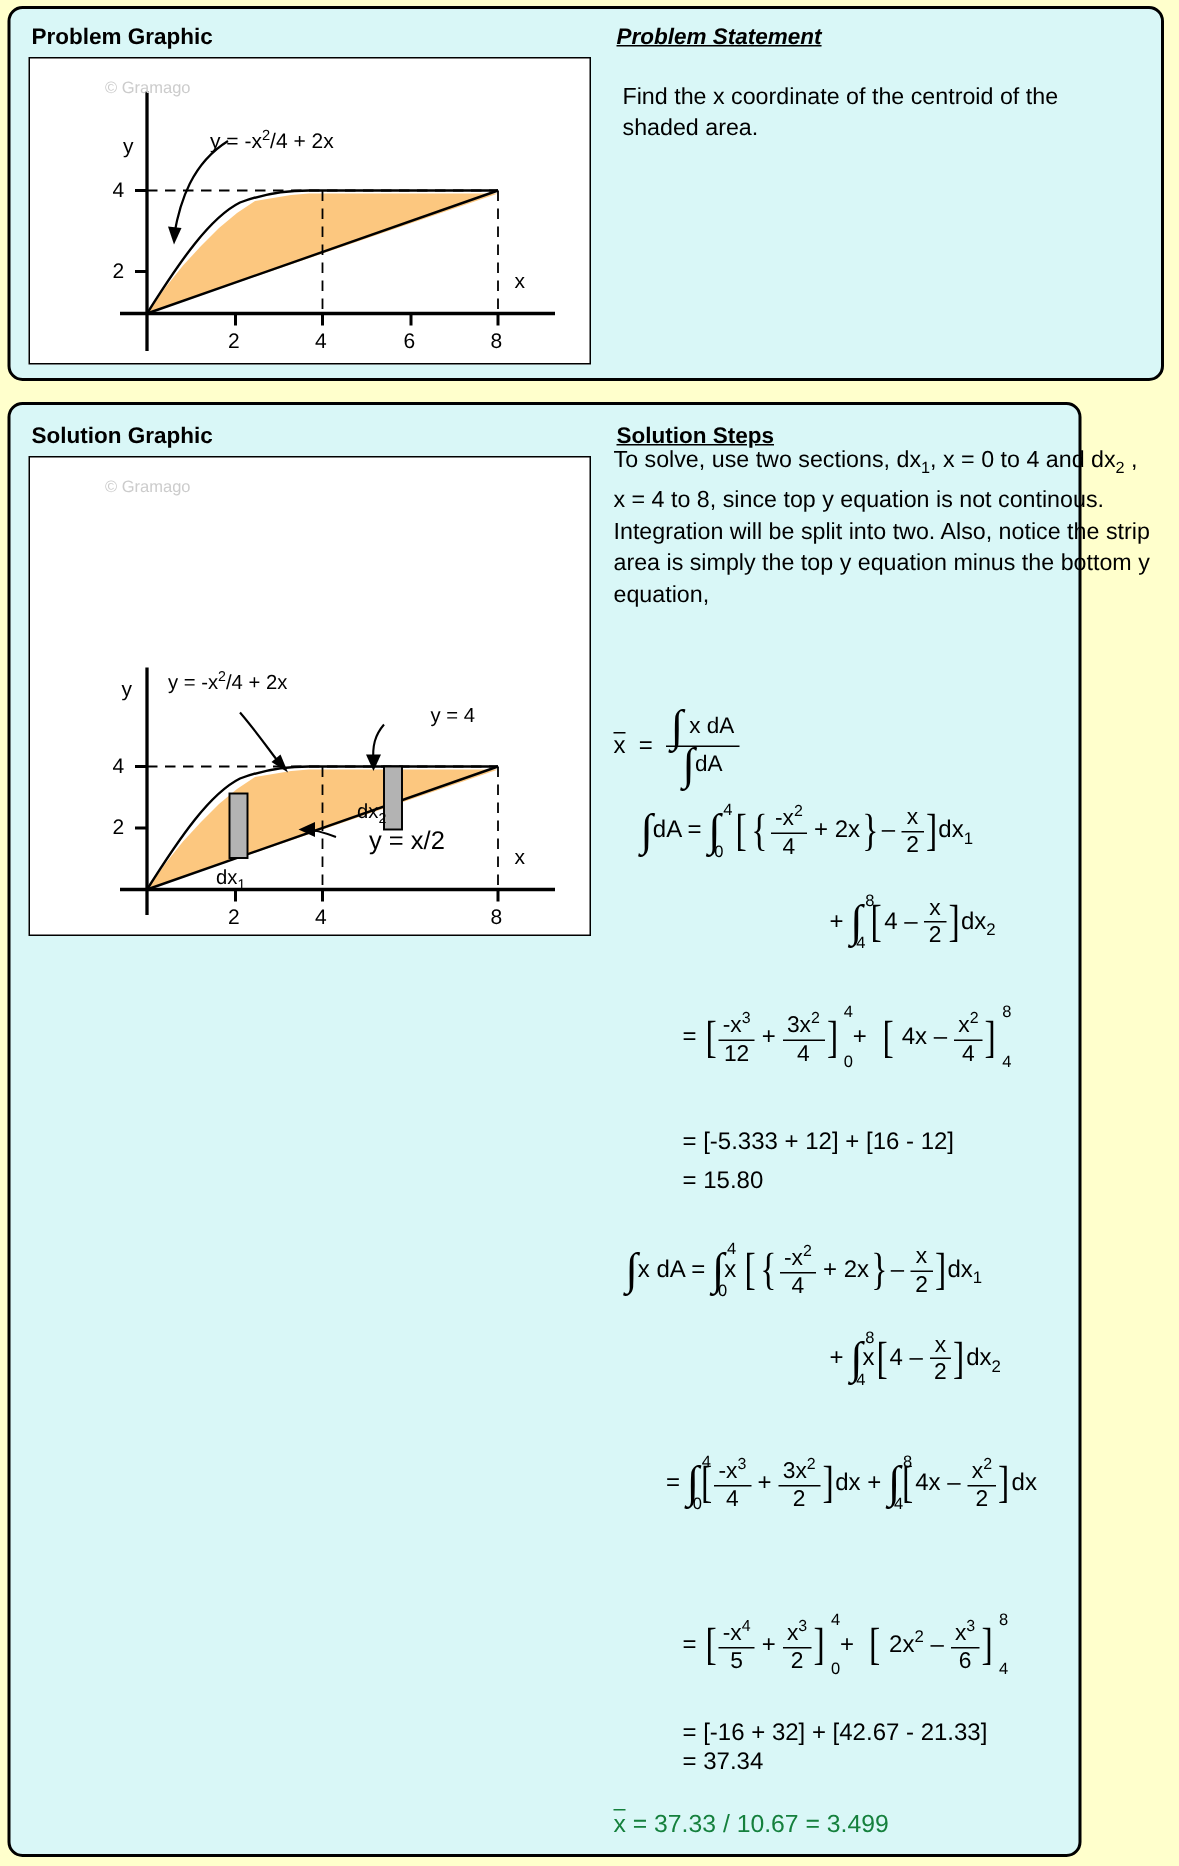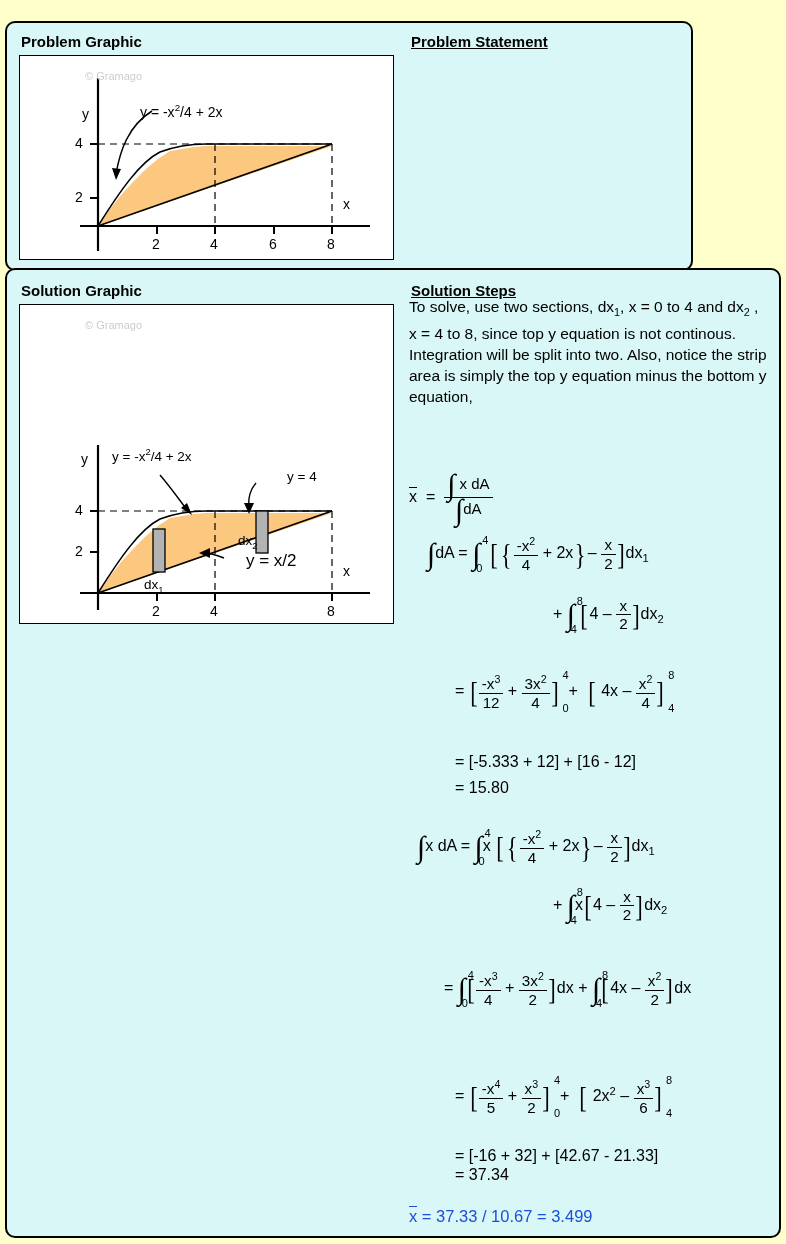--- a/index.html
+++ b/index.html
@@ -21,28 +21,28 @@
   }
   .panel {
     position: absolute;
     background: #d9f7f7;
     border: 2px solid #000;
     border-radius: 10px;
     box-sizing: border-box;
   }
   #problem-panel {
     left: 5px;
-    top: 21px;
-    width: 688px;
+    top: 4px;
+    width: 771px;
     height: 250px;
   }
   #solution-panel {
     left: 5px;
     top: 268px;
-    width: 776px;
+    width: 716px;
     height: 970px;
   }
   .sec-title {
     font-size: 15px;
     font-weight: bold;
     color: #000;
     position: absolute;
   }
   .sec-title.underline {
     text-decoration: underline;
@@ -50,37 +50,36 @@
   .graphic-box {
     position: absolute;
     background: #ffffff;
     border: 1px solid #000;
     box-sizing: border-box;
   }
   .watermark {
     position: absolute;
     color: #cccccc;
     font-size: 11px;
-    margin-left: 15px;
   }
   .body-text {
     position: absolute;
     font-size: 15.5px;
     color: #000;
     line-height: 21px;
   }
   .math {
     position: absolute;
     font-size: 16px;
     color: #000;
   }
   .answer {
     position: absolute;
     font-size: 16.5px;
-    color: #1d4ed8;
+    color: #15803d;
   }
   sub { font-size: 0.7em; }
   sup { font-size: 0.7em; }
   .frac {
     display: inline-block;
     vertical-align: middle;
     text-align: center;
     line-height: 1.15;
     font-size: 0.95em;
   }
@@ -149,22 +148,23 @@
 </style>
 </head>
 <body>
 
 <div class="page">
 
   <div class="panel" id="problem-panel">
 
     <div class="sec-title" style="left:14px; top:10px;">Problem Graphic</div>
 
-    <div class="sec-title underline" style="left:404px; top:10px;">Problem Statement</div>
-
+    <div class="sec-title underline" style="left:404px; top:10px;font-style:italic;">Problem Statement</div>
+
+    <div class="body-text" style="left:408px; top:48px; width:340px;">Find the x coordinate of the centroid of the shaded area.</div>
 
     <div class="graphic-box" style="left:12px; top:32px; width:375px; height:205px;">
 
       <div class="watermark" style="left:50px; top:14px;">© Gramago</div>
 
       <svg width="373" height="203" viewBox="0 0 373 203">
 
         <path d="M 78,170 L 90,153 L 102,138 L 114,125 L 126,113 L 138,103 L 150,95 L 162,93 L 174,91 L 186,90 L 312,90 Z" fill="#fcc77f" stroke="none"></path>
 
         <path d="M 78,170 C 100,135 120,106 140,96 C 156,90 170,88 186,88 L 312,88" fill="none" stroke="#000" stroke-width="1.6"></path>

